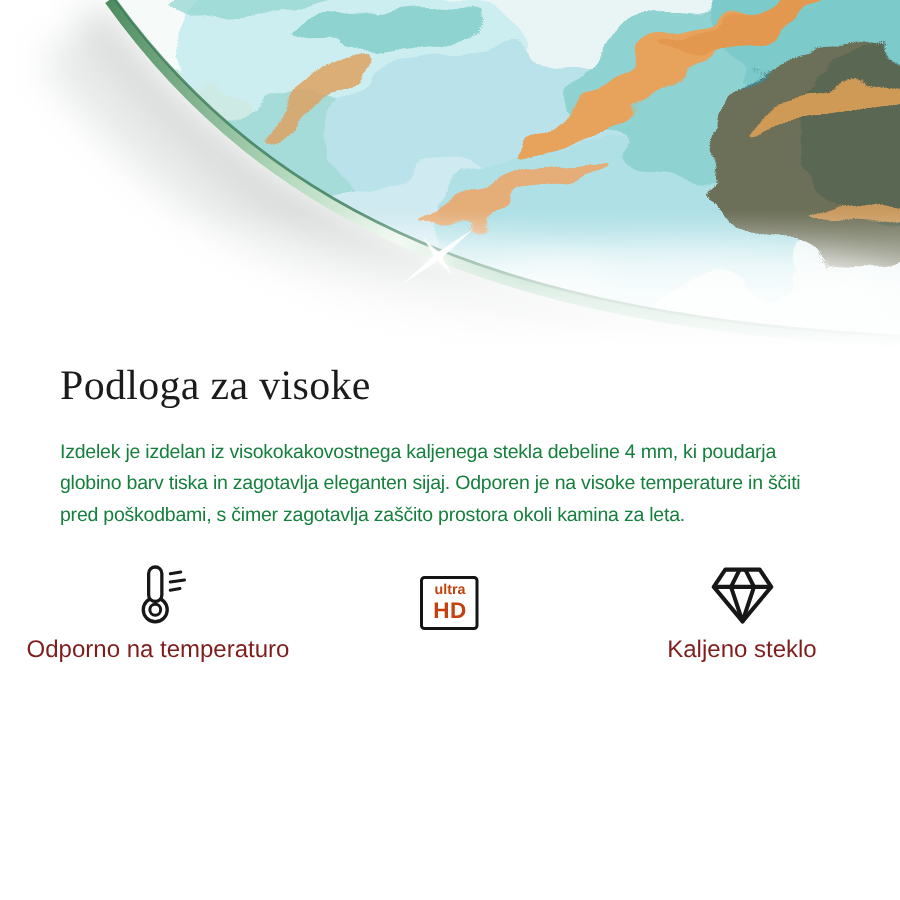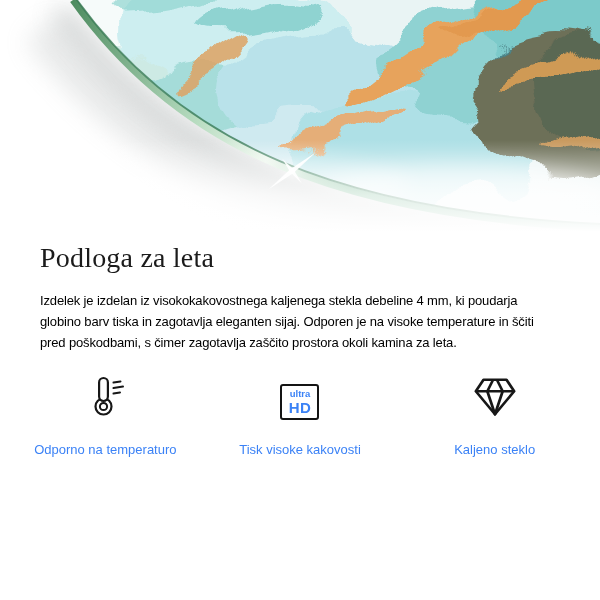--- a/index.html
+++ b/index.html
@@ -10,33 +10,33 @@
   .hero { position:absolute; top:0; left:0; width:600px; height:232px; }
   .content { position:absolute; top:232px; left:0; width:600px; }
   .heading {
     margin:8px 0 0 40px; font-family:"Liberation Serif", serif;
     font-weight:400; font-size:28px; line-height:35px; color:#1b1b1b;
     letter-spacing:0.2px;
   }
   .heading span { display:block; }
   .desc {
     margin:15px 40px 0 40px; width:520px;
-    font-size:13px; line-height:21px; color:#000000; letter-spacing:-0.15px;
+    font-size:13px; line-height:21px; color:#15803d; letter-spacing:-0.15px;
   }
   .features {
     display:grid; grid-template-columns:repeat(3,1fr);
     margin:19px 8px 0 8px; row-gap:12px;
   }
   .feature { display:flex; flex-direction:column; align-items:center; }
   .icon-slot { height:48px; display:flex; align-items:flex-end; justify-content:center; }
-  .feature-label { margin-top:22px; font-size:13px; color:#3b82f6; }
+  .feature-label { margin-top:5px; font-size:16px; color:#7f1d1d; }
   .uhd {
     width:39px; height:36px; border:2.5px solid #141414; border-radius:3px;
     display:flex; flex-direction:column; align-items:center; justify-content:center;
-    color:#3b82f6; box-sizing:border-box; line-height:1;
+    color:#c2410c; box-sizing:border-box; line-height:1;
   }
   .uhd .u { font-size:9.5px; font-weight:700; margin-bottom:1px; }
   .uhd .h { font-size:15px; font-weight:800; letter-spacing:0.3px; }
   svg .ln { stroke:#171717; fill:none; }
 </style>
 </head>
 <body>
 
 <div class="page">
 
@@ -124,21 +124,21 @@
         <circle r="3" fill="#ffffff"></circle>
       </g>
 
       <rect x="0" y="140" width="600" height="92" fill="url(#fadeWhite)"></rect>
     </svg>
   </div>
 
   <div class="content">
 
     <h1 class="heading">
-      <span>Podloga za leta</span>
+      <span>Podloga za visoke</span>
     </h1>
 
     <p class="desc">Izdelek je izdelan iz visokokakovostnega kaljenega stekla debeline 4 mm, ki poudarja globino barv tiska in zagotavlja eleganten sijaj. Odporen je na visoke temperature in ščiti pred poškodbami, s čimer zagotavlja zaščito prostora okoli kamina za leta.</p>
 
     <div class="features">
 
       <div class="feature">
         <div class="icon-slot">
           <svg width="45" height="46" viewBox="0 0 44 46">
             <circle class="ln" cx="20" cy="32.5" r="8" stroke-width="2.2"></circle>
@@ -150,21 +150,20 @@
         <div class="feature-label">Odporno na temperaturo</div>
       </div>
 
       <div class="feature">
         <div class="icon-slot">
           <div class="uhd">
             <span class="u">ultra</span>
             <span class="h">HD</span>
           </div>
         </div>
-        <div class="feature-label">Tisk visoke kakovosti</div>
       </div>
 
 
       <div class="feature">
         <div class="icon-slot">
           <svg width="46" height="46" viewBox="0 0 24 24">
             <path class="ln" stroke-width="1.4" stroke-linejoin="round" d="M6,3 H18 L22,9 L12,21 L2,9 Z"></path>
             <path class="ln" stroke-width="1.4" stroke-linejoin="round" d="M11,3 L8,9 L12,21 L16,9 L13,3"></path>
             <path class="ln" stroke-width="1.4" d="M2,9 H22"></path>
           </svg>

